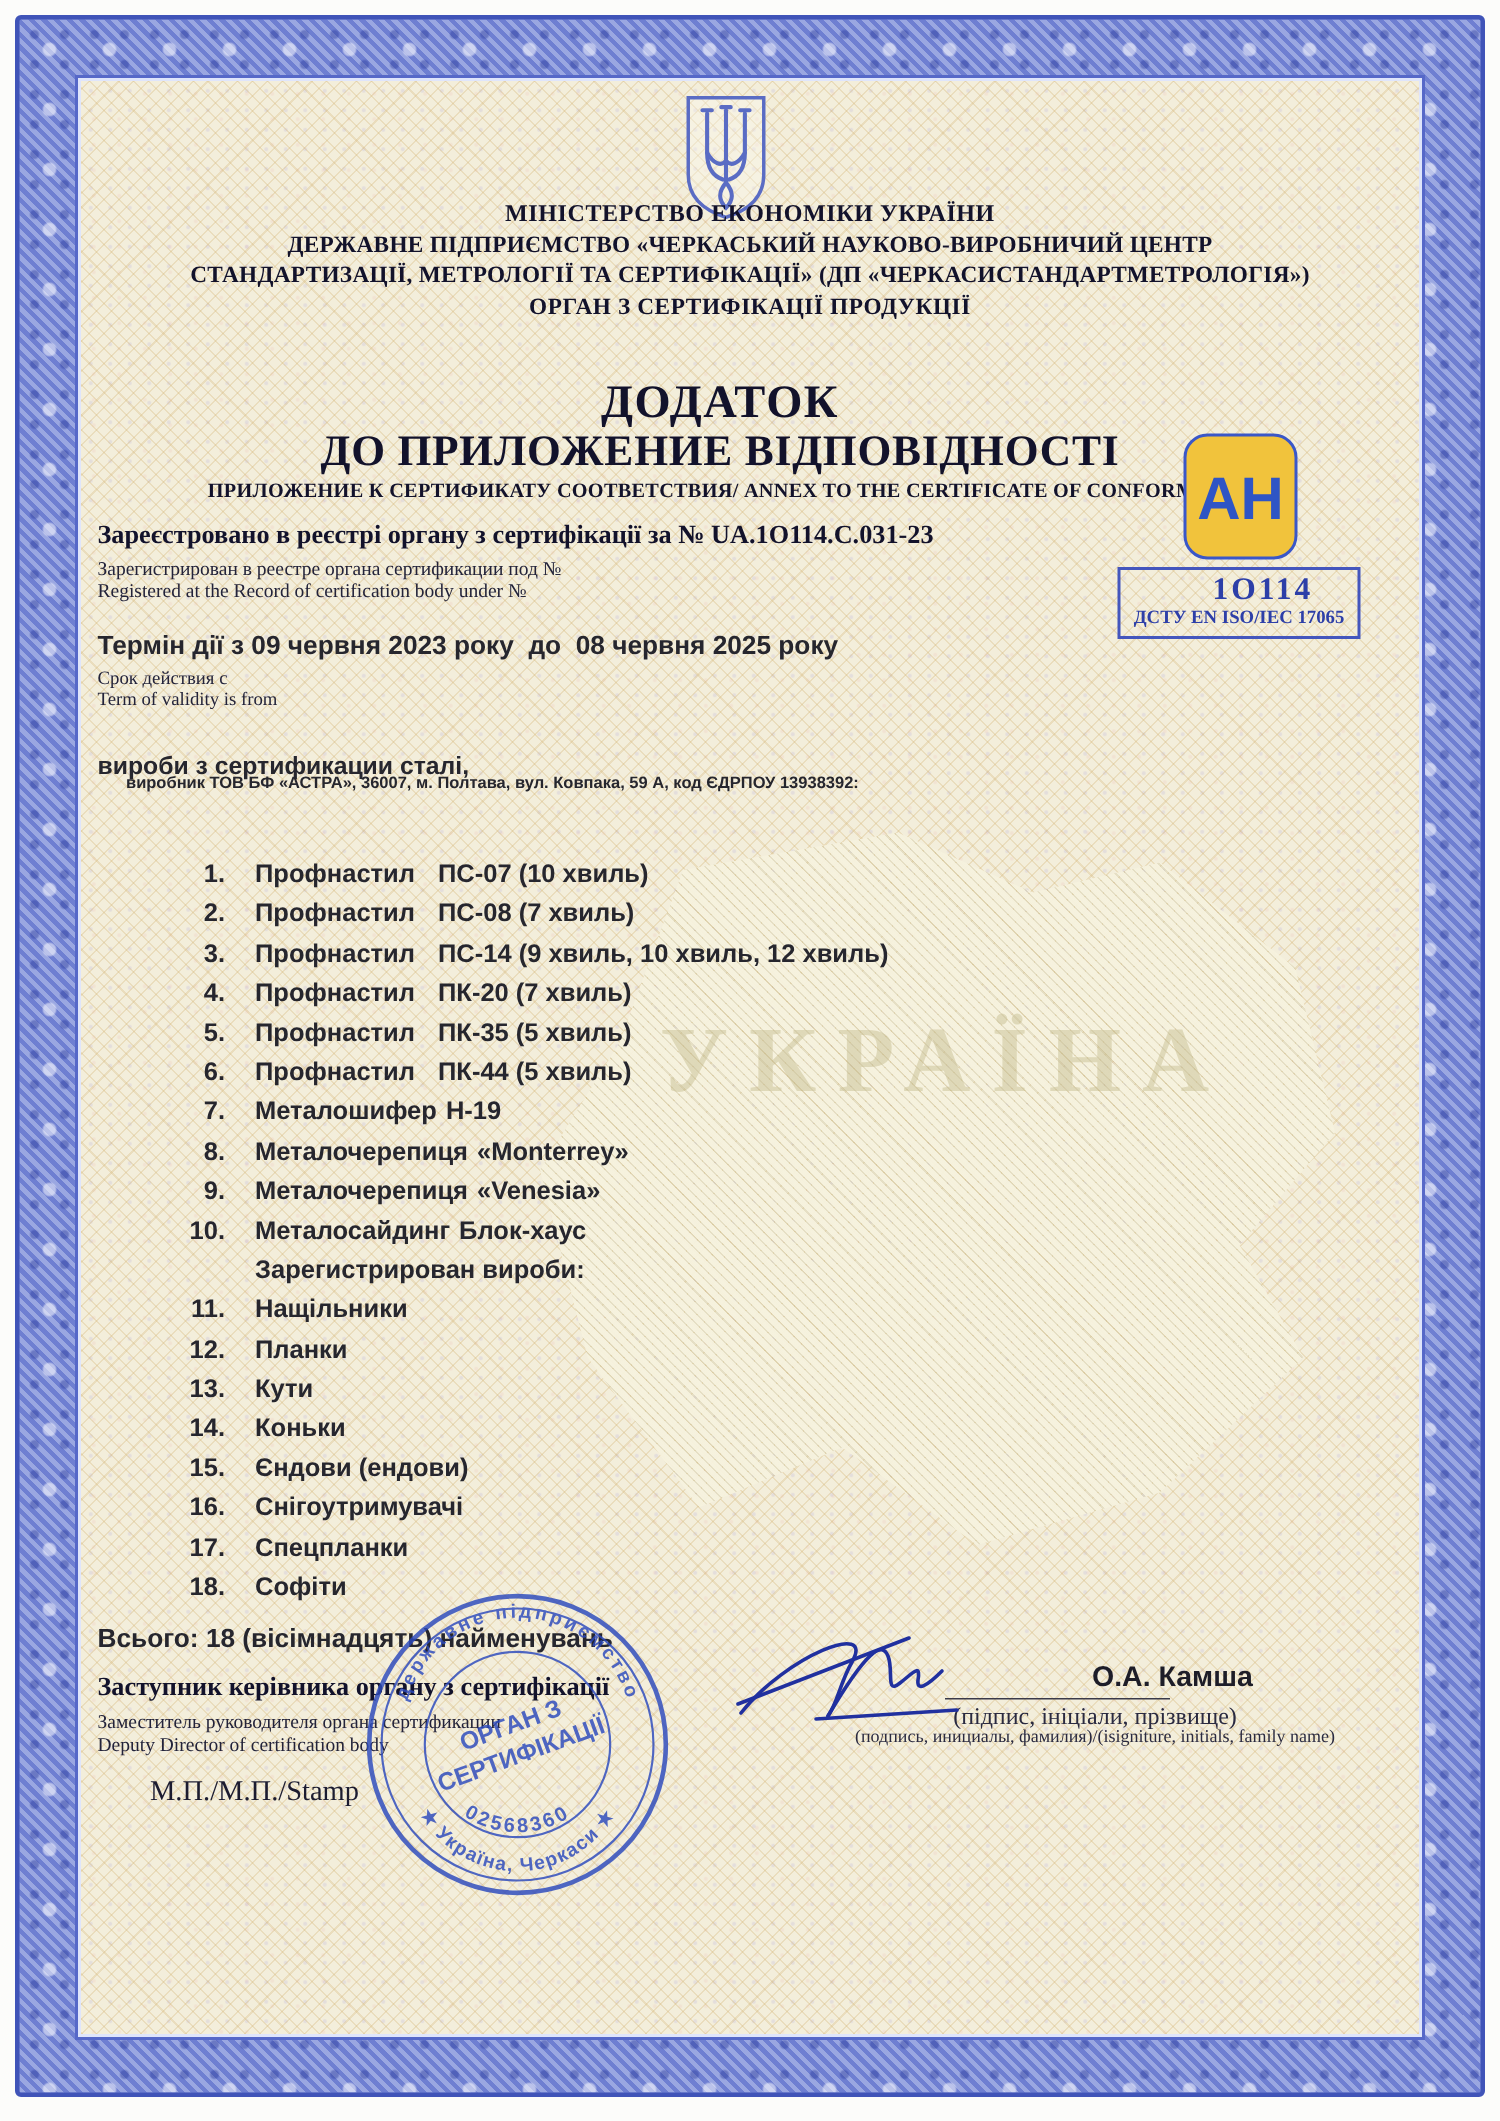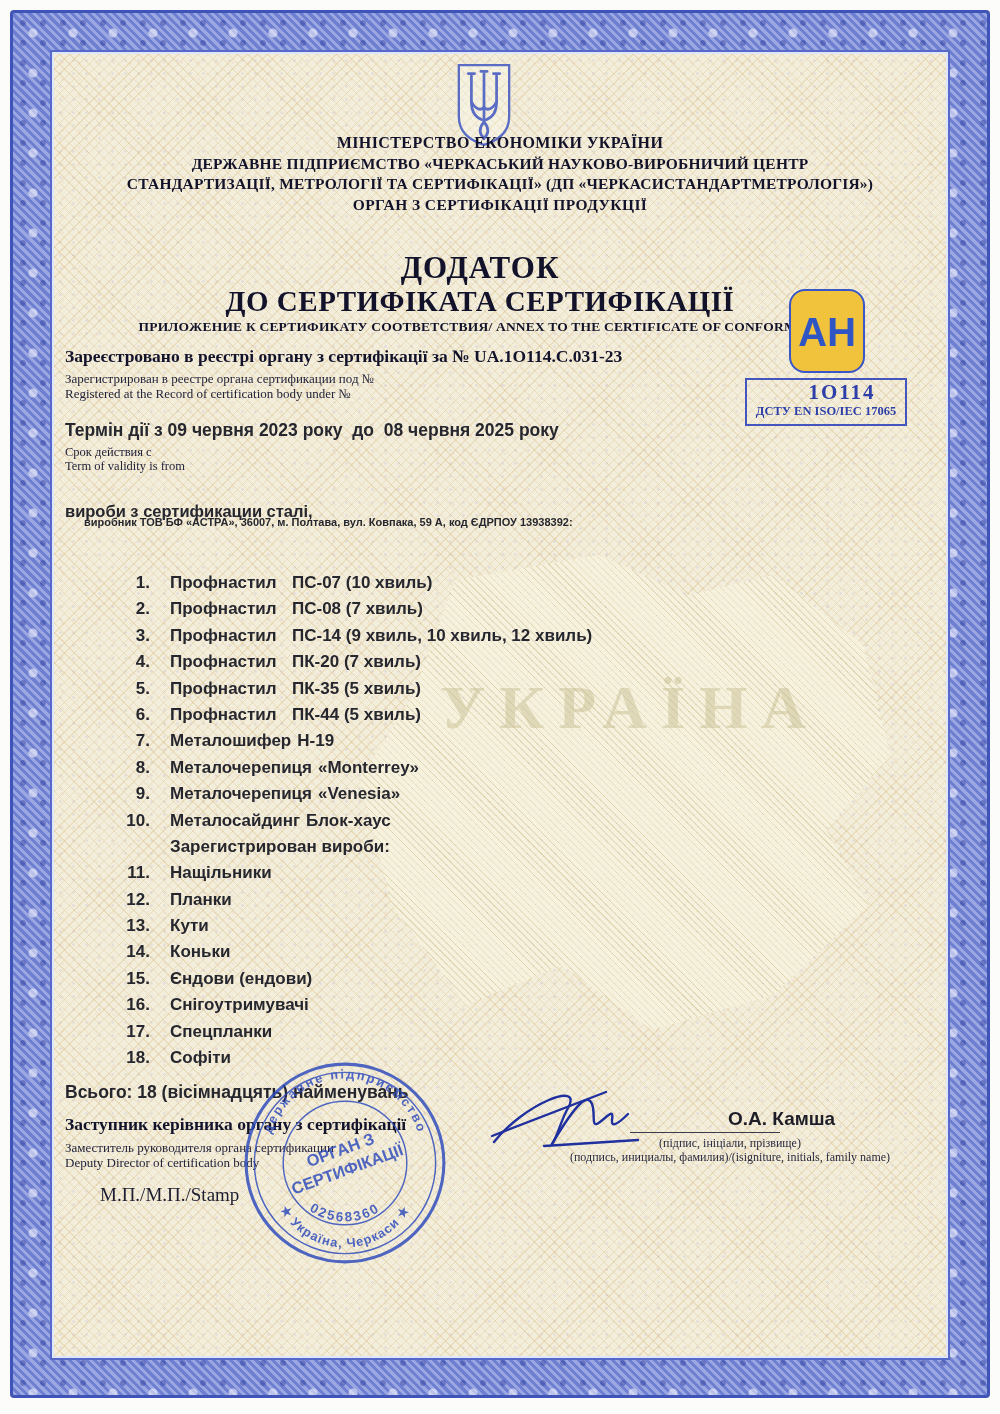--- a/index.html
+++ b/index.html
@@ -57,21 +57,21 @@
   .iname{display:inline-block;min-width:116px;}
   .ispec{margin-left:6px;}
   .total{left:65px;top:1082px;font-size:17.5px;}
   
   .roleUA{left:65px;top:1114px;width:560px;font-size:17.5px;}
   .roleRU{left:65px;top:1140px;font-size:13px;}
   .roleEN{left:65px;top:1155px;font-size:13px;}
   .mp{left:100px;top:1184px;font-size:19px;color:#1c1c30;}
   .sigName{left:728px;top:1108px;font-size:19px;color:#1d1d28;}
   .sigLine{left:630px;top:1132px;width:150px;border-top:1.2px solid #3a3a4a;height:0;}
-  .cap1{left:590px;top:1136px;width:280px;font-size:12px;text-align:center;color:#2a2a40;}
+  .cap1{left:590px;top:1136px;width:280px;font-size:16px;text-align:center;color:#2a2a40;}
   .cap2{left:520px;top:1150px;width:420px;font-size:12px;text-align:center;color:#2a2a40;}
   
   .naau{left:788px;top:288px;}
   .accBox{left:745px;top:378px;width:158px;height:44px;border:2px solid #4456bd;
           text-align:center;color:#2d3fa8;}
   .accCode{font-size:21px;font-weight:bold;letter-spacing:2px;line-height:24px;font-family:"Liberation Serif", serif;padding-left:32px;}
   .accStd{font-size:12.5px;font-weight:bold;line-height:15px;font-family:"Liberation Serif", serif;}
   
   .wmBlob{left:360px;top:555px;width:530px;height:500px;
           background:
@@ -106,21 +106,21 @@
       <path d="M18,38 C22,45 27,47 30,43 M42,38 C38,45 33,47 30,43"></path>
     </g>
   </svg>
 
   <div class="abs ctr serifB org1 z1">МІНІСТЕРСТВО ЕКОНОМІКИ УКРАЇНИ</div>
   <div class="abs ctr serifB org3 z1">СТАНДАРТИЗАЦІЇ, МЕТРОЛОГІЇ ТА СЕРТИФІКАЦІЇ» (ДП «ЧЕРКАСИСТАНДАРТМЕТРОЛОГІЯ»)</div>
   <div class="abs ctr serifB org2 z1">ДЕРЖАВНЕ ПІДПРИЄМСТВО «ЧЕРКАСЬКИЙ НАУКОВО-ВИРОБНИЧИЙ ЦЕНТР</div>
   <div class="abs ctr serifB org4 z1">ОРГАН З СЕРТИФІКАЦІЇ ПРОДУКЦІЇ</div>
 
   <div class="abs ctr serifB t1 z1">ДОДАТОК</div>
-  <div class="abs ctr serifB t2 z1">ДО СЕРТИФІКАТА СЕРТИФІКАЦІЇ</div>
+  <div class="abs ctr serifB t2 z1">ДО ПРИЛОЖЕНИЕ ВІДПОВІДНОСТІ</div>
   <div class="abs ctr serifB t3 z1">ПРИЛОЖЕНИЕ К СЕРТИФИКАТУ СООТВЕТСТВИЯ/ ANNEX TO THE CERTIFICATE OF CONFORMITY</div>
 
   <svg class="abs naau z1" width="78" height="86" viewBox="0 0 78 86">
     <rect x="2" y="2" width="74" height="82" rx="15" fill="#f1c33c" stroke="#3a57c8" stroke-width="2"></rect>
     <text x="39" y="58" text-anchor="middle" font-size="40" font-weight="bold" fill="#2f55c5" transform="scale(-1,1) translate(-78,0)">НА</text>
   </svg>
   <div class="abs accBox z1">
     <div class="accCode">1О114</div>
     <div class="accStd">ДСТУ EN ISO/ІЕС 17065</div>
   </div>

